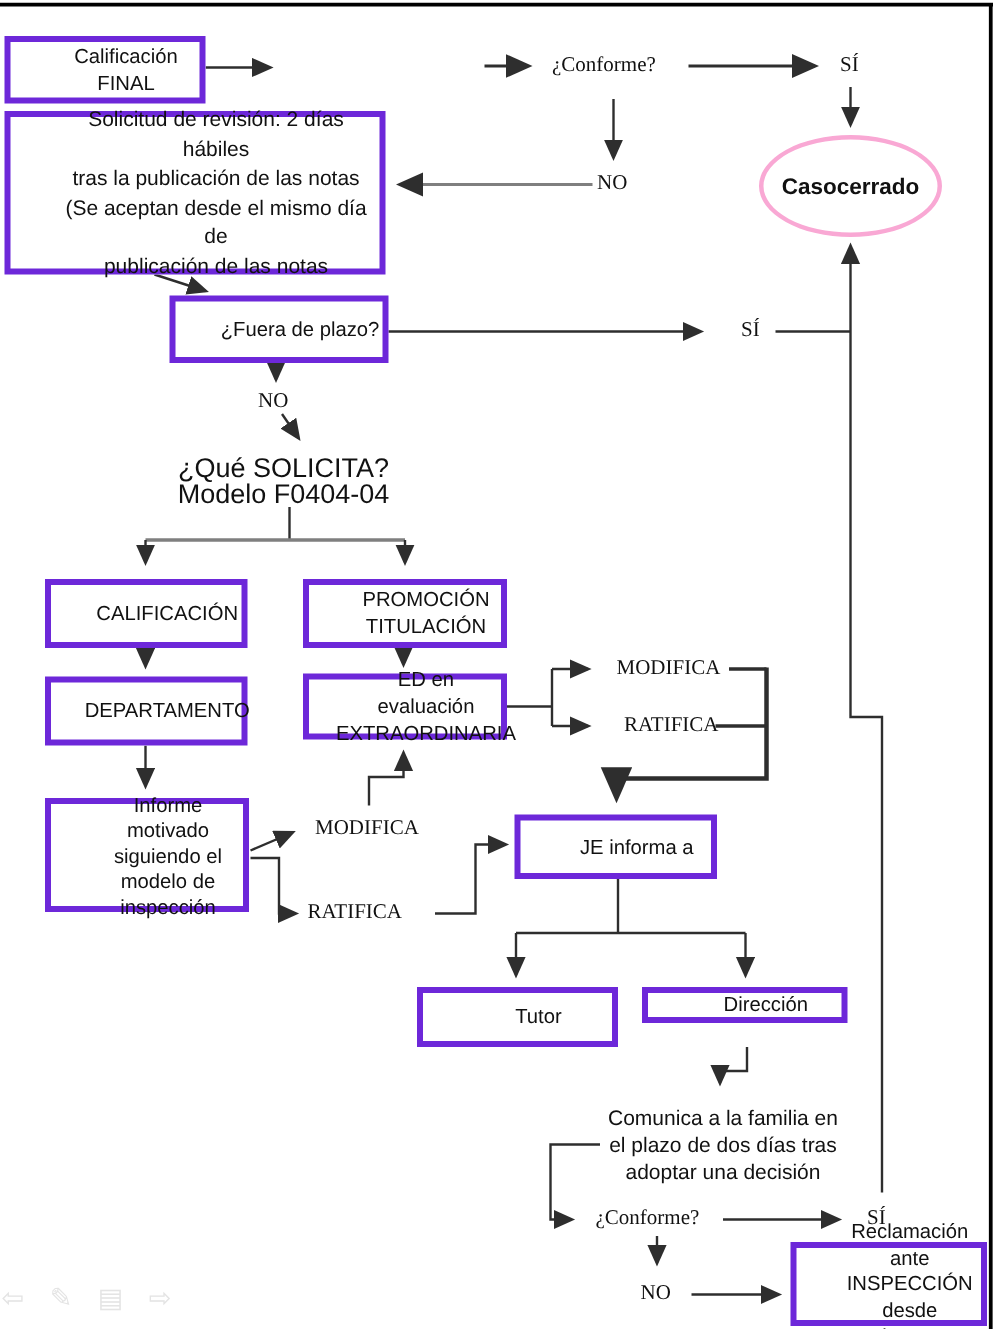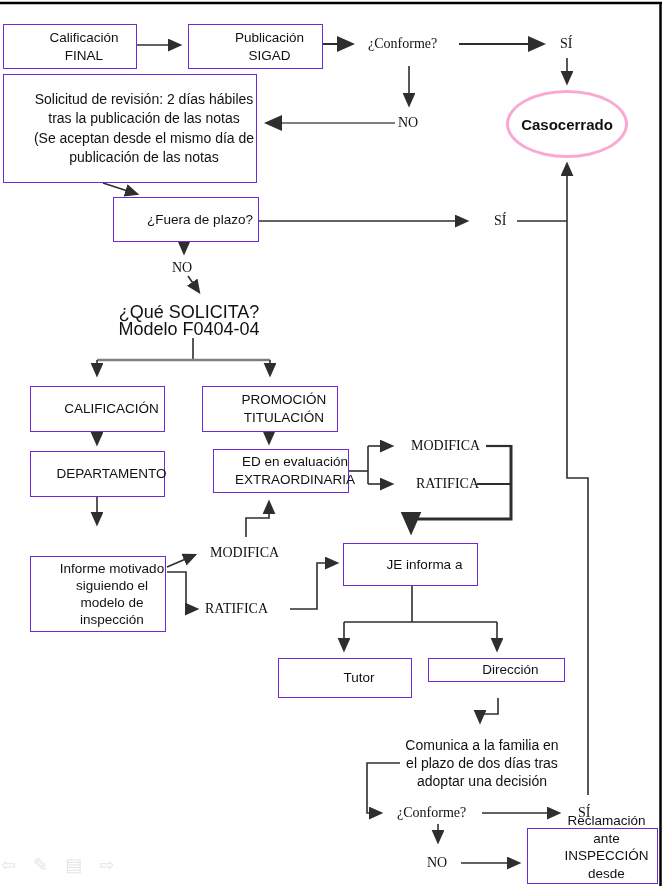--- a/index.html
+++ b/index.html
@@ -1,19 +1,19 @@
 <!DOCTYPE html>
 <html><head>
 <meta charset="utf-8">
 <style>
   html,body{margin:0;padding:0;background:#fff;}
   #stage{position:relative;width:663px;height:886px;background:#fff;overflow:hidden;
          font-family:"Liberation Sans",sans-serif;color:#111;}
   #connectors{position:absolute;left:0;top:0;}
-  .box{position:absolute;background:#fff;border:1px solid #6d28d9;box-sizing:border-box;
+  .box{position:absolute;background:#fff;border:4px solid #6d28d9;box-sizing:border-box;
        display:flex;flex-direction:column;align-items:center;justify-content:center;
        text-align:center;font-size:13.5px;line-height:18px;padding-left:28px;}
   .lbl{position:absolute;white-space:nowrap;font-size:14px;line-height:16px;font-family:Liberation Serif, serif;}
   .txt{position:absolute;text-align:center;font-size:13.5px;line-height:18px;}
   .ellipse{position:absolute;left:506px;top:90px;width:122px;height:68px;border:3px solid #f9a8d4;
            border-radius:50%;background:#fff;display:flex;flex-direction:row;align-items:center;
            justify-content:center;font-weight:bold;font-size:15px;line-height:19px;box-sizing:border-box;}
   .toolbar{position:absolute;left:1px;top:853px;width:130px;height:24px;display:flex;gap:17px;
            align-items:center;color:#e4e4e4;font-size:18px;}
   .toolbar span{cursor:default;}
@@ -96,23 +96,20 @@
       <path d="M482,813 H559" marker-end="url(#mD)"></path>
       <path d="M438,824 V842" marker-end="url(#mD)"></path>
       <path d="M461,863 H519" marker-end="url(#mD)"></path>
     </g>
   </svg>
 
   <div class="box" style="left:3px;top:24px;width:134px;height:45px;">
     <div>Calificación FINAL</div>
   </div>
 
-  <div class="box" style="left:188px;top:24px;width:135px;height:45px;">
-    <div>Publicación SIGAD</div>
-  </div>
 
   <div class="box" style="left:3px;top:74px;width:254px;height:109px;font-size:14px;line-height:19.5px;">
     <div>Solicitud de revisión: 2 días hábiles</div>
     <div>tras la publicación de las notas</div>
     <div>(Se aceptan desde el mismo día de</div>
     <div>publicación de las notas</div>
   </div>
 
   <div class="box" style="left:113px;top:197px;width:146px;height:45px;">
     <div>¿Fuera de plazo?</div>
@@ -124,26 +121,26 @@
 
   <div class="box" style="left:202px;top:386px;width:136px;height:46px;">
     <div>PROMOCIÓN</div>
     <div>TITULACIÓN</div>
   </div>
 
   <div class="box" style="left:30px;top:451px;width:135px;height:46px;">
     <div>DEPARTAMENTO</div>
   </div>
 
-  <div class="box" style="left:202px;top:449px;width:136px;height:44px;margin-left:11px;">
+  <div class="box" style="left:202px;top:449px;width:136px;height:44px;">
     <div>ED en evaluación</div>
     <div>EXTRAORDINARIA</div>
   </div>
 
-  <div class="box" style="left:30px;top:556px;width:136px;height:76px;line-height:17px;">
+  <div class="box" style="left:30px;top:532px;width:136px;height:76px;line-height:17px;">
     <div>Informe motivado</div>
     <div>siguiendo el</div>
     <div>modelo de</div>
     <div>inspección</div>
   </div>
 
   <div class="box" style="left:343px;top:543px;width:135px;height:43px;">
     <div>JE informa a</div>
   </div>
 

